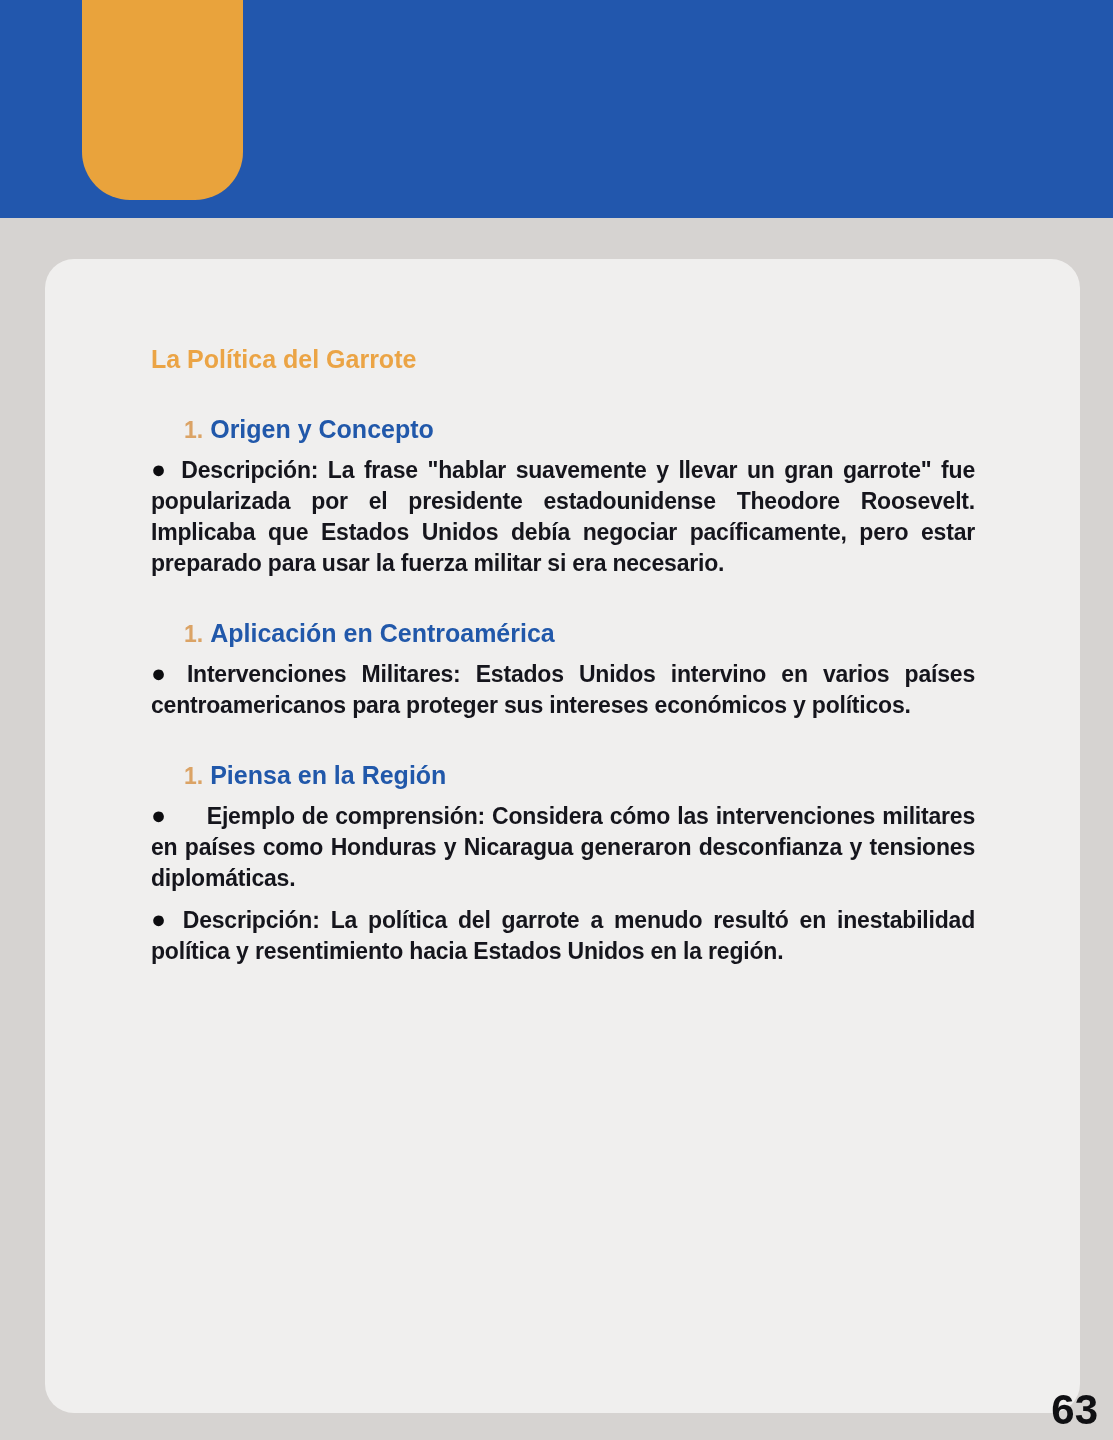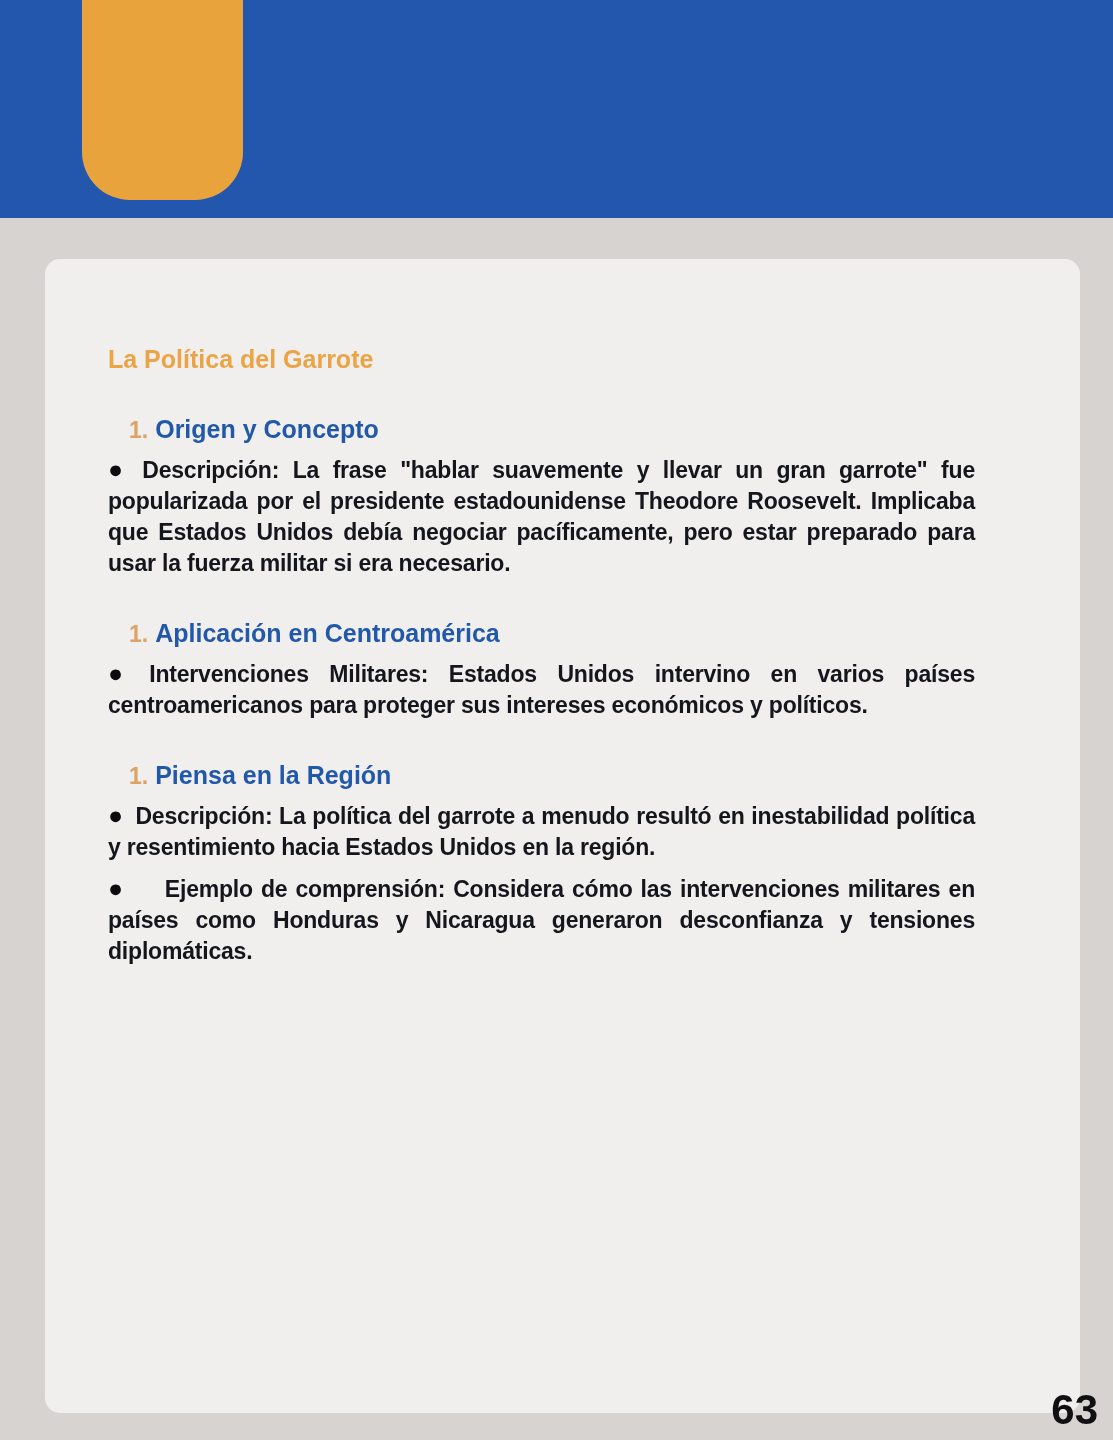--- a/index.html
+++ b/index.html
@@ -31,34 +31,34 @@
     background: #e9a33c;
     border-radius: 0 0 48px 48px;
   }
   
   .card {
     position: absolute;
     left: 45px; top: 259px;
     width: 1035px;
     height: 1154px;
     background: #f0efee;
-    border-radius: 15px;
+    border-radius: 29px;
     box-sizing: border-box;
-    padding: 84px 105px 0 63px;
+    padding: 84px 105px 0 106px;
   }
   .title {
     margin: 0;
     font-size: 25px;
     font-weight: 700;
     color: #eba445;
     letter-spacing: 0;
     line-height: 32px;
   }
   .heading {
-    margin: 38px 0 7px 21px;
+    margin: 38px 0 7px 33px;
     font-size: 25px;
     line-height: 33px;
     font-weight: 700;
   }
   .heading .num {
     color: #dba365;
     font-weight: 600;
     font-size: 23px;
     margin-right: 7px;
   }
@@ -122,21 +122,21 @@
       <h2 class="heading">
         <span class="num">1.</span><span class="htext">Aplicación en Centroamérica</span>
       </h2>
       <p class="para"><span class="bullet">●</span><span class="ptext">Intervenciones Militares: Estados Unidos intervino en varios países centroamericanos para proteger sus intereses económicos y políticos.</span></p>
     </section>
 
     <section>
       <h2 class="heading">
         <span class="num">1.</span><span class="htext">Piensa en la Región</span>
       </h2>
+      <p class="para"><span class="bullet">●</span><span class="tab tab-3"></span><span class="ptext">Ejemplo de comprensión: Considera cómo las intervenciones militares en países como Honduras y Nicaragua generaron desconfianza y tensiones diplomáticas.</span></p>
       <p class="para"><span class="bullet">●</span><span class="ptext">Descripción: La política del garrote a menudo resultó en inestabilidad política y resentimiento hacia Estados Unidos en la región.</span></p>
-      <p class="para"><span class="bullet">●</span><span class="tab tab-3"></span><span class="ptext">Ejemplo de comprensión: Considera cómo las intervenciones militares en países como Honduras y Nicaragua generaron desconfianza y tensiones diplomáticas.</span></p>
     </section>
 
   </div>
 
   <div class="page-number">63</div>
 
 </div>
 
 </body></html>

